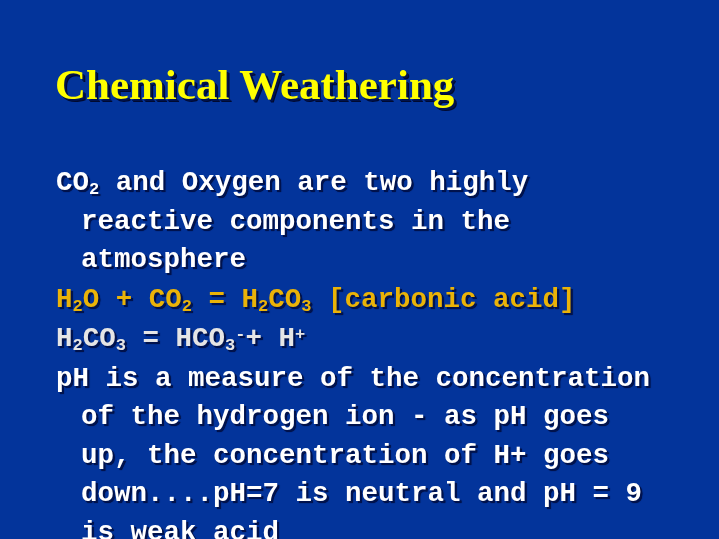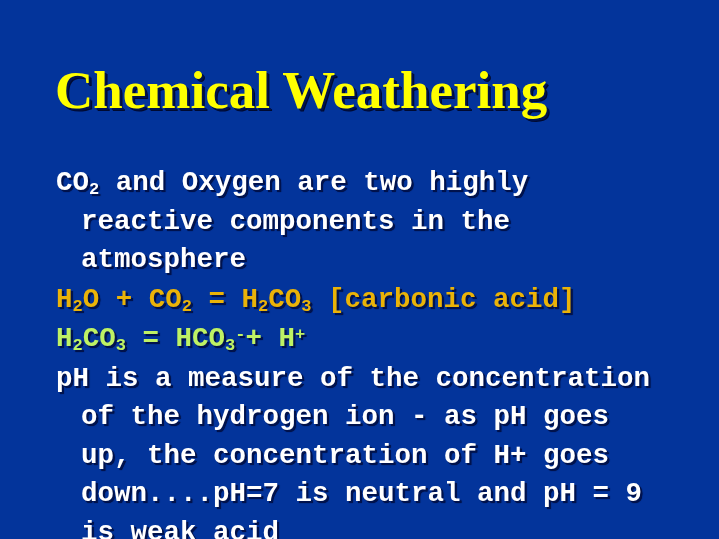--- a/index.html
+++ b/index.html
@@ -16,21 +16,21 @@
     position: relative;
     width: 719px;
     height: 539px;
     background: #03349b;
     box-sizing: border-box;
   }
   #slide-title {
     position: absolute;
     left: 55px;
     top: 62px;
-    font-size: 53px;
+    font-size: 43px;
     font-weight: bold;
     color: #ffff00;
     letter-spacing: 0px;
     line-height: 1.08;
     white-space: nowrap;
     text-shadow: 2px 2px 0 #00124d, 3px 3px 0 #000a30;
   }
   #body-block {
     position: absolute;
     left: 56px;
@@ -69,17 +69,17 @@
 </head>
 <body>
 
 <div id="slide" style="background: rgb(3, 52, 155);">
 
   <div id="slide-title" style="color: rgb(255, 255, 0);">Chemical Weathering</div>
 
   <div id="body-block">
     <p class="bullet" style="color: rgb(255, 255, 255);"><span class="first"><span>CO</span><sub>2</sub><span> and Oxygen are two highly reactive components in the atmosphere</span></span></p>
     <p class="bullet eq" style="color: #eab308;"><span class="first"><span>H</span><sub>2</sub><span>O + CO</span><sub>2</sub><span> = H</span><sub>2</sub><span>CO</span><sub>3</sub><span> [carbonic acid]</span></span></p>
-    <p class="bullet eq" style="color: #bef264;"><span class="first"><span>H</span><sub>2</sub><span>CO</span><sub>3</sub><span> = HCO</span><sub>3</sub><sup>-</sup><span>+ H</span><sup>+</sup></span></p>
+    <p class="bullet eq" style="color: #e5e5e5;"><span class="first"><span>H</span><sub>2</sub><span>CO</span><sub>3</sub><span> = HCO</span><sub>3</sub><sup>-</sup><span>+ H</span><sup>+</sup></span></p>
     <p class="bullet" style="color: rgb(255, 255, 255);"><span class="first"><span>pH is a measure of the concentration of the hydrogen ion - as pH goes up, the concentration of H+ goes down....pH=7 is neutral and pH = 9 is weak acid</span></span></p>
   </div>
 
 </div>
 
 </body></html>

